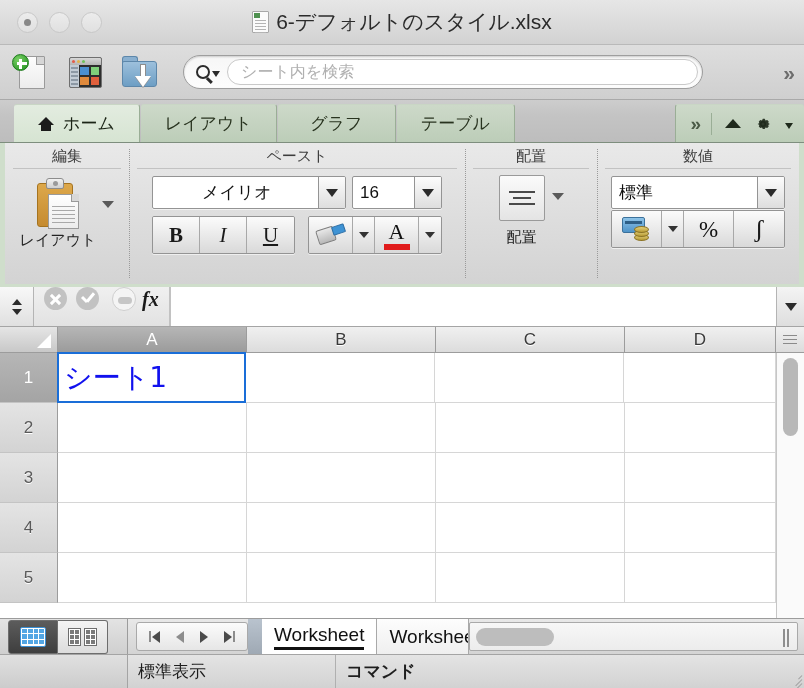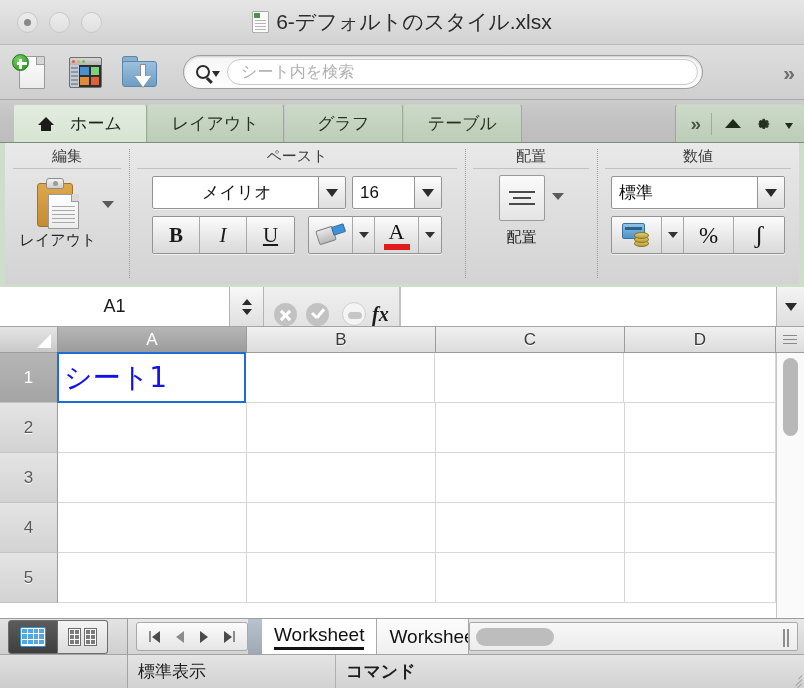--- a/index.html
+++ b/index.html
@@ -149,21 +149,21 @@
     border-bottom: 1px solid #7e8e7e;
     position: relative;
   }
   .ribbon-tabs::before{
     content:""; position:absolute; left:0;right:0;top:0;bottom:0;
     background: linear-gradient(to bottom, #cdcdcd 0%, #c4c4c4 35%, #bdbdbd 100%);
   }
   .rtab {
     position: relative; z-index:2;
     height: 38px; min-width: 118px; padding: 0 24px;
-    display: flex; align-items: center; justify-content: center; gap: 16px;
+    display: flex; align-items: center; justify-content: center; gap: 9px;
     background: linear-gradient(to bottom,#cdd9c9,#bccdb8);
     border-right: 1px solid #9aae96;
     border-top: 1px solid #c9d6c5;
     font-size: 17px; color: #28331f;
     border-radius: 3px 3px 0 0;
     margin-right: 1px;
     text-align: center;
   }
   .rtab.active {
     background: linear-gradient(to bottom,#e3ece0,#d6e4d2);
@@ -285,21 +285,21 @@
     width: 46px; height: 46px; border:1px solid #9a9a9a; border-radius:2px;
     background: linear-gradient(to bottom,#fbfbfb,#e4e4e4);
     display:flex; flex-direction:column; align-items:center; justify-content:center; gap:4px;
   }
   .align-btn i { display:block; height:2px; background:#4a4a4a; }
   .align-label{ font-size:15px; color:#242424; margin-top:7px; }
   .align-row{ display:flex; align-items:flex-start; gap:7px; }
 
   
   .g-num { width: 190px; flex:1; }
-  .num-rows{display:flex;flex-direction:column;gap:7px;width:100%;padding-top:1px;}
+  .num-rows{display:flex;flex-direction:column;gap:1px;width:100%;padding-top:1px;}
   .coin { width:30px;height:24px;position:relative; }
   .coin .card{position:absolute;left:0;top:0;width:23px;height:16px;border-radius:2px;
     background:linear-gradient(to bottom,#8dc3e8,#4f93c8); border:1px solid #3b719b;}
   .coin .card i{position:absolute;left:2px;top:3px;right:2px;height:3px;background:#2e5f86;}
   .coin .c1,.coin .c2,.coin .c3{position:absolute;border-radius:50%;
     background:linear-gradient(to bottom,#e3d07a,#b99c35); border:1px solid #8d7424;}
   .coin .c1{left:12px;top:9px;width:15px;height:7px;}
   .coin .c2{left:12px;top:13px;width:15px;height:7px;}
   .coin .c3{left:12px;top:17px;width:15px;height:7px;}
   .pct { font-family:"Liberation Serif", serif; font-size:23px; color:#111; line-height:1; }
@@ -316,21 +316,21 @@
     display:flex; align-items:center; justify-content:center;
     font-size:18px; color:#1a1a1a;
   }
   .stepper {
     width:34px; background:linear-gradient(to bottom,#f8f8f8,#e0e0e0);
     border-right:1px solid #b4b4b4;
     display:flex;flex-direction:column;align-items:center;justify-content:center;gap:4px;
   }
   .stepper .up{width:0;height:0;border-left:5px solid transparent;border-right:5px solid transparent;border-bottom:6px solid #2b2b2b;}
   .stepper .dn{width:0;height:0;border-left:5px solid transparent;border-right:5px solid transparent;border-top:6px solid #2b2b2b;}
-  .fb-btns { display:flex; align-items:flex-end; gap:9px; padding:0 10px; border-right:1px solid #c2c2c2;}
+  .fb-btns { display:flex; align-items:flex-start; gap:9px; padding:0 10px; border-right:1px solid #c2c2c2;}
   .circ { width:23px;height:23px;border-radius:50%;background:#c2c2c2; position:relative; }
   .circ.x::before,.circ.x::after{content:"";position:absolute;left:5px;top:10.5px;width:13px;height:3px;background:#fff;}
   .circ.x::before{transform:rotate(45deg);} .circ.x::after{transform:rotate(-45deg);}
   .circ.ck::before{content:"";position:absolute;left:5px;top:11px;width:7px;height:3px;background:#fff;transform:rotate(45deg);}
   .circ.ck::after{content:"";position:absolute;left:9px;top:9px;width:11px;height:3px;background:#fff;transform:rotate(-50deg);}
   .fxwrap{display:flex;align-items:center;gap:6px;padding-left:4px;}
   .fx-oval{width:24px;height:24px;border-radius:50%;border:1px solid #cfcfcf;background:#f4f4f4;position:relative;}
   .fx-oval::after{content:"";position:absolute;left:5px;top:9px;width:14px;height:7px;border-radius:4px;background:#c6c6c6;}
   .fx-txt{font-family:"Liberation Serif", serif; font-style:italic; font-weight:bold; font-size:20px; color:#1a1a1a;}
   .fb-input { flex:1; background:#fff; border-left:1px solid #c2c2c2; }
@@ -720,21 +720,20 @@
                 <span class="comma-glyph">ʃ</span>
               </div>
             </div>
           </div>
         </div>
       </div>
     </div>
   </div>
 
   <div class="formulabar">
-    <div class="namebox">A1</div>
     <div class="stepper">
       <span class="up"></span>
         <span class="dn"></span>
     </div>
     <div class="fb-btns">
       <span class="circ x"></span>
       <span class="circ ck"></span>
       <span class="fxwrap">
         <span class="fx-oval"></span>
         <span class="fx-txt">fx</span>

